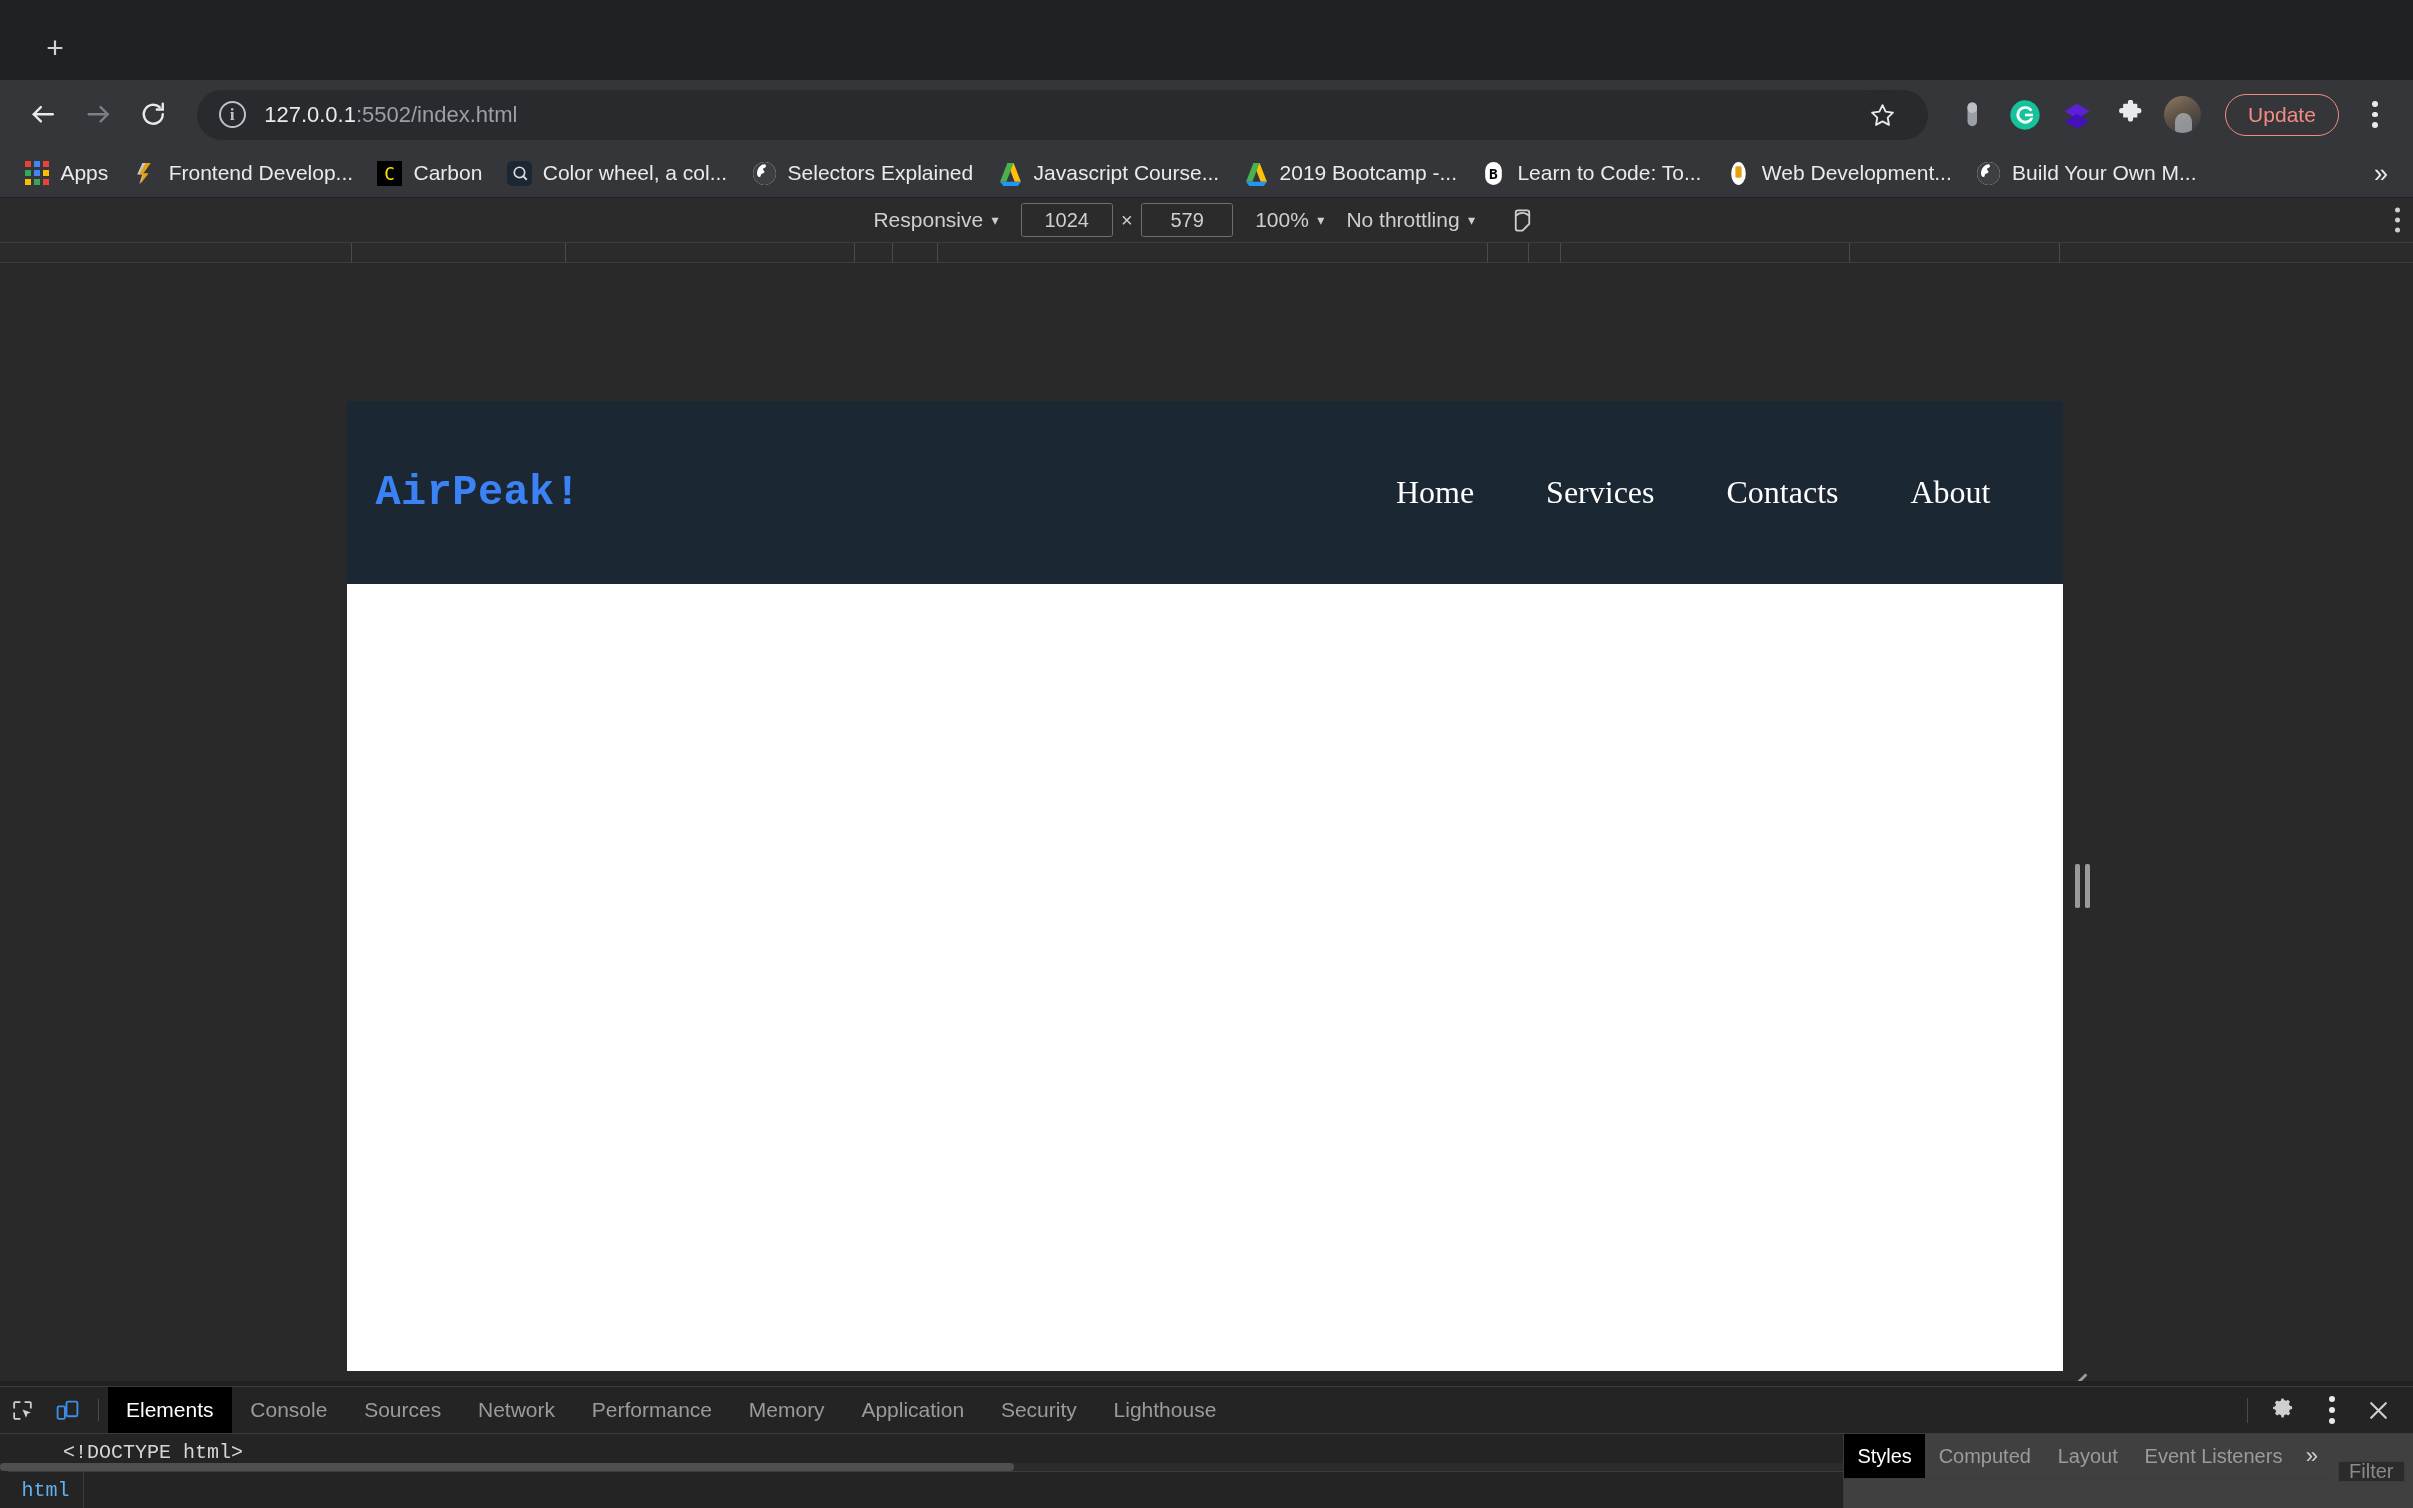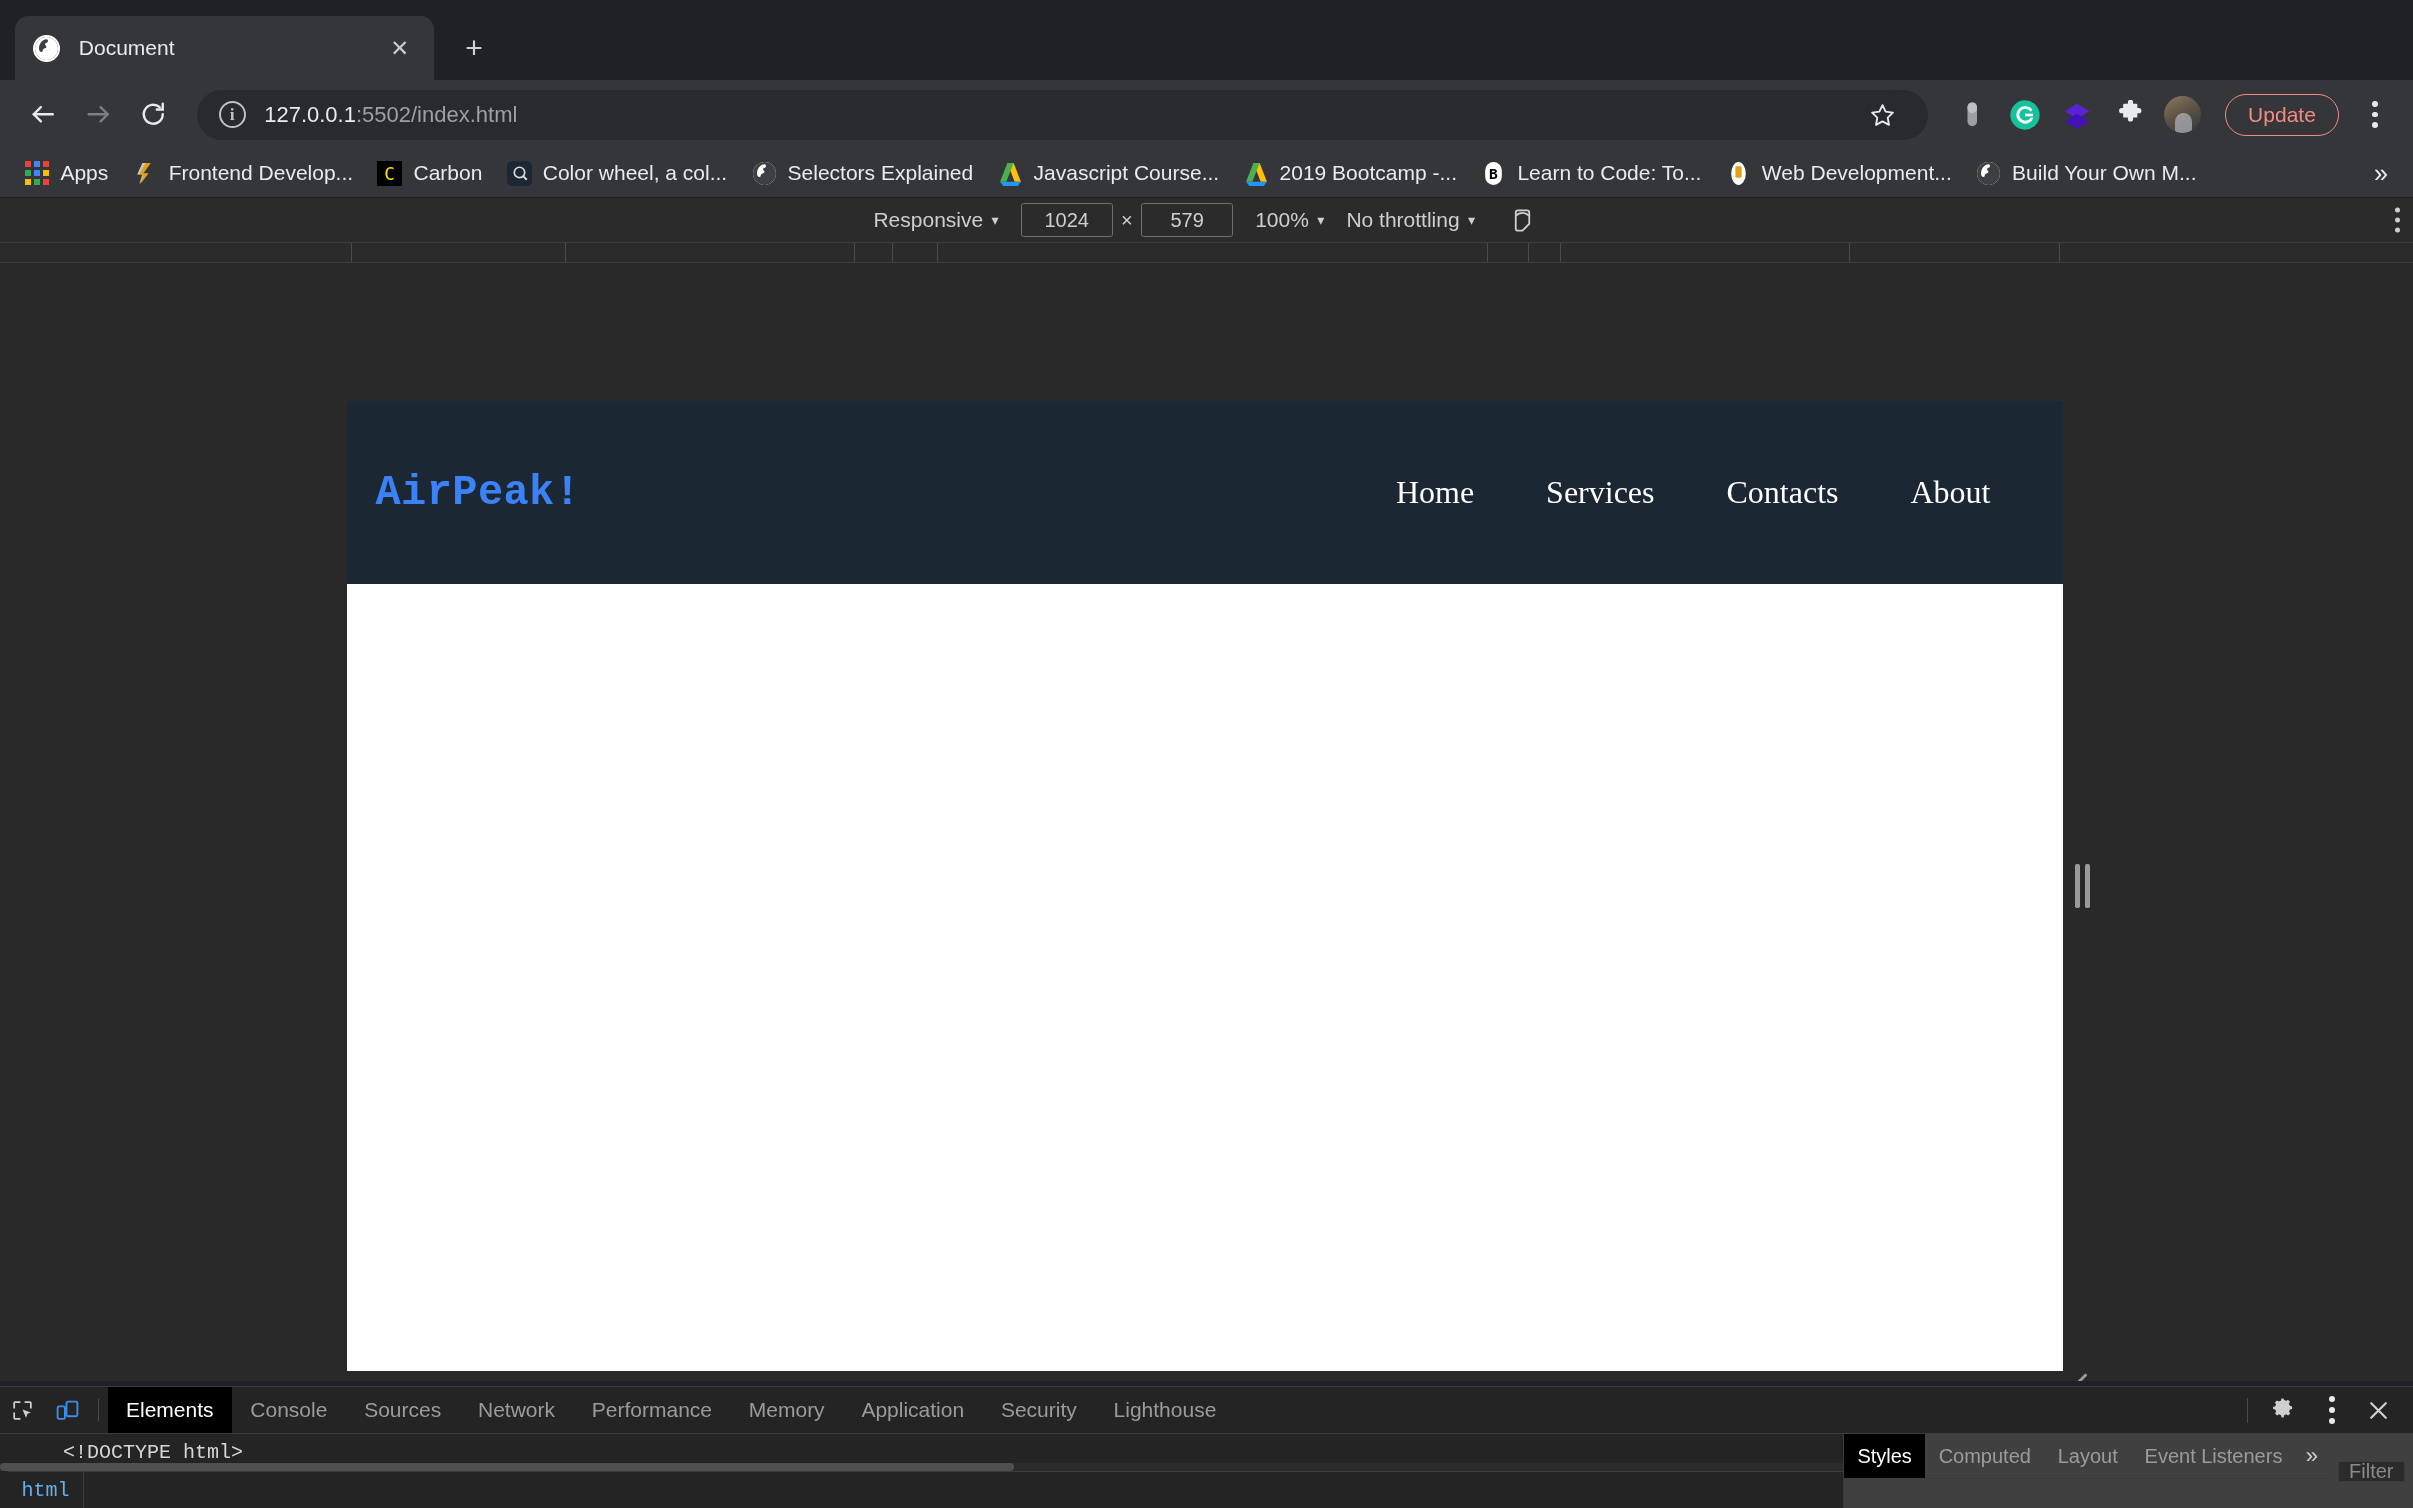--- a/index.html
+++ b/index.html
@@ -268,31 +268,20 @@
   .st-ctl { color: #cfcfcf; font-size: 19px; font-family: "Liberation Mono", monospace; padding: 0 3.4px; }
   .st-plus { color: #cfcfcf; font-size: 23.5px; padding: 0 5px; }
   .st-box { width: 25px; height: 23.5px; border: 1.7px solid #9b9b9b; display: flex; align-items: center; justify-content: center; color: #cfcfcf; font-size: 14.2px; }
 </style>
 </head>
 <body>
 
 <div class="browser">
 
   <div class="tabstrip">
-    <div class="tab">
-      <span class="tab-favicon">
-        <svg viewBox="0 0 24 24" aria-hidden="true">
-          <circle cx="12" cy="12" r="11" fill="#3c4043"></circle>
-          <path d="M12 1a11 11 0 100 22 11 11 0 000-22zm0 2.2c1.2 0 1.8 1.6 1.2 2.6-.6 1-2.3.7-2.6 1.9-.3 1.2 1.4 1.6 1.3 2.8-.1 1.3-2 1.2-2.9 2-.9.8-.3 2.4-1.5 2.8-1.4.4-2.4-1.3-2.6-2.7C4.5 8.2 7.7 3.2 12 3.2z" fill="#fff"></path>
-          <path d="M18.6 6.6c1.3 1.2 2.2 3 2.2 5.4 0 1.6-.6 3.3-1.6 4.5-.8-.9-2.5-.6-3-1.8-.4-1 .8-2 .4-3-.4-1 -2-.8-2.2-1.9-.2-1.2 1.6-1.2 2.1-2.3.3-.6.1-1 .1-.9z" fill="#fff"></path>
-        </svg>
-      </span>
-      <span class="tab-title">Document</span>
-      <span class="tab-close">✕</span>
-    </div>
     <div class="newtab">+</div>
   </div>
 
   <div class="navbar">
     <div class="navbtn">
       <svg viewBox="0 0 24 24" fill="none" stroke="currentColor" stroke-width="2" stroke-linecap="round" stroke-linejoin="round">
           <line x1="20" y1="12" x2="4" y2="12"></line>
           <polyline points="10,6 4,12 10,18"></polyline>
         </svg>
     </div>

